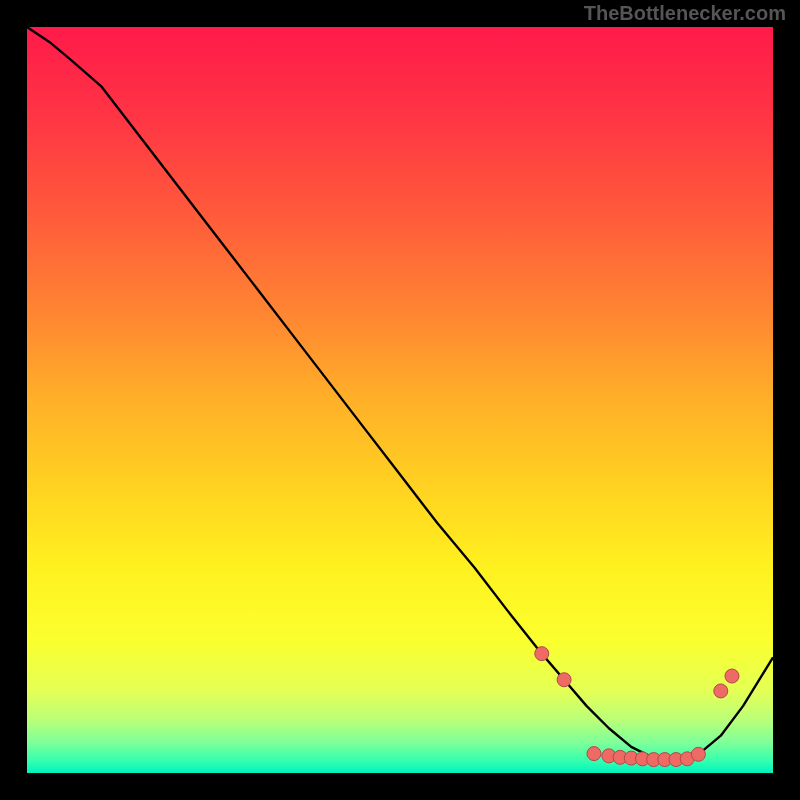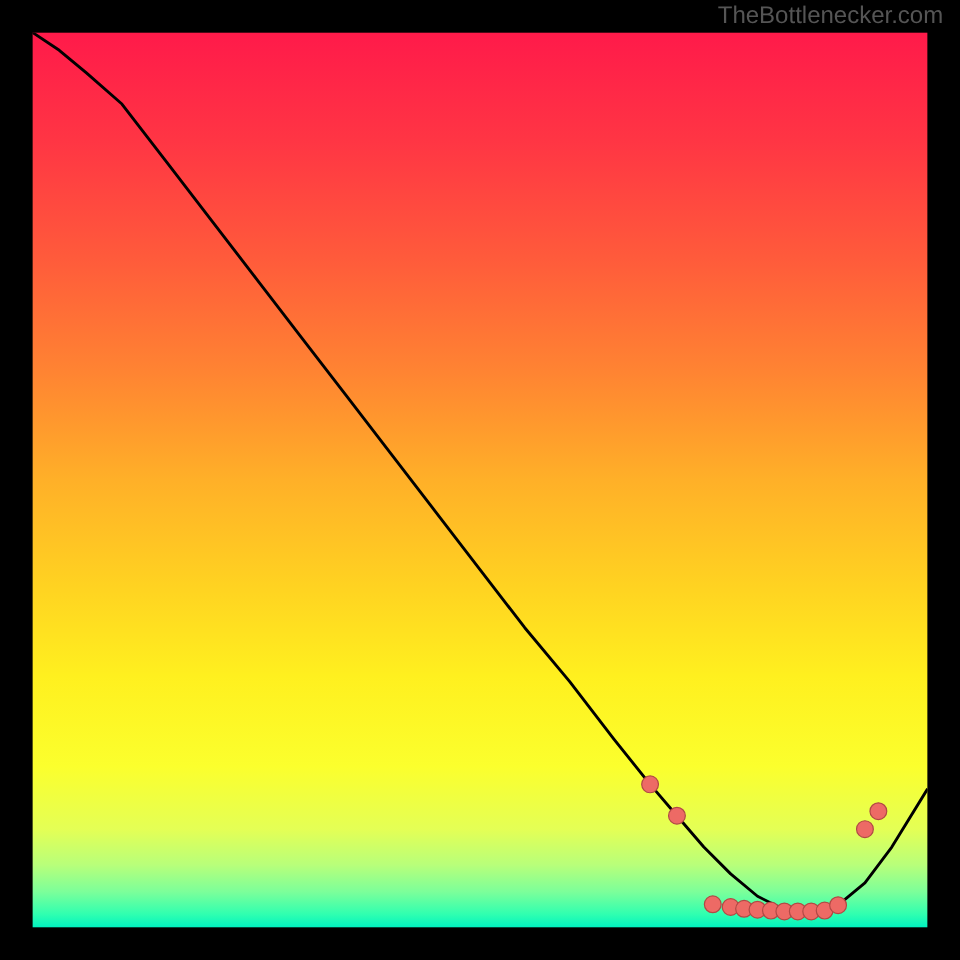--- a/index.html
+++ b/index.html
@@ -10,21 +10,21 @@
     position: relative;
     font-family: Arial, Helvetica, sans-serif;
     overflow: hidden;
   }
   .attribution {
     position: absolute;
     top: 2px;
     right: 14px;
     color: #555;
     font-size: 20px;
-    font-weight: 400;
+    font-weight: 700;
     z-index: 50;
   }
   .plot {
     position: absolute;
     left: 27px;
     top: 27px;
     width: 746px;
     height: 746px;
   }
   svg { display: block; }

